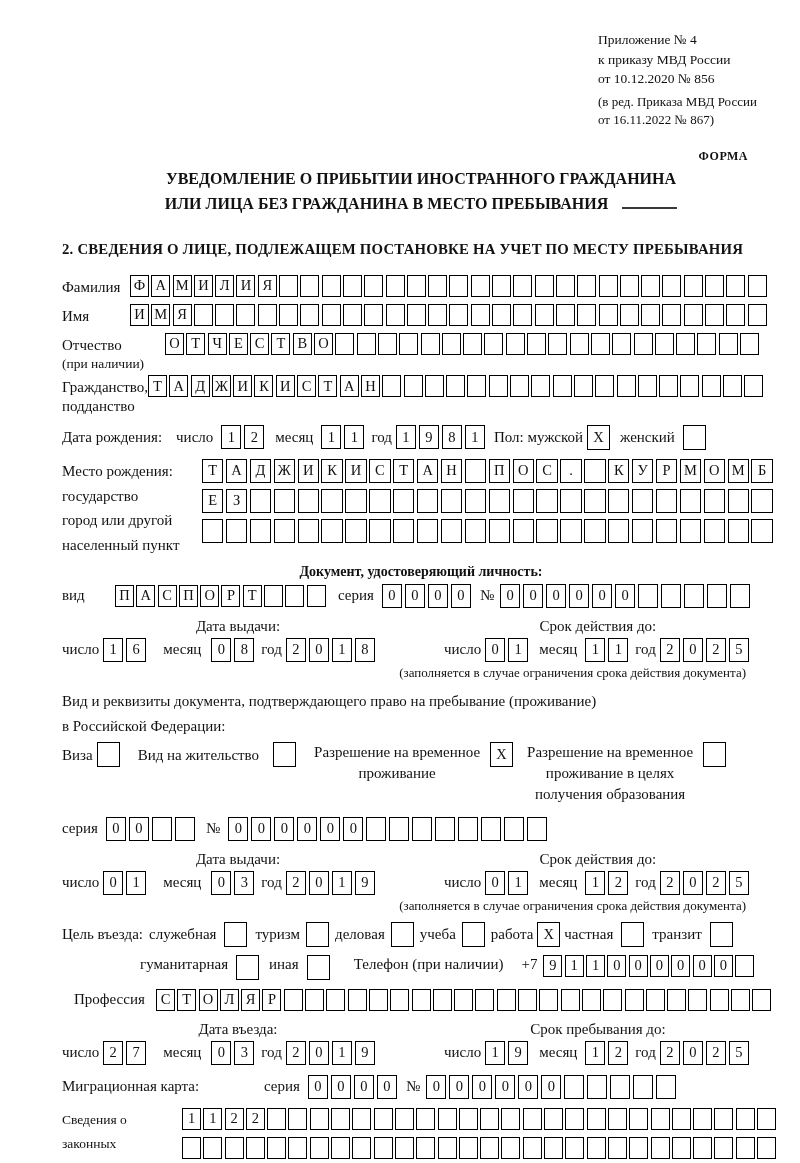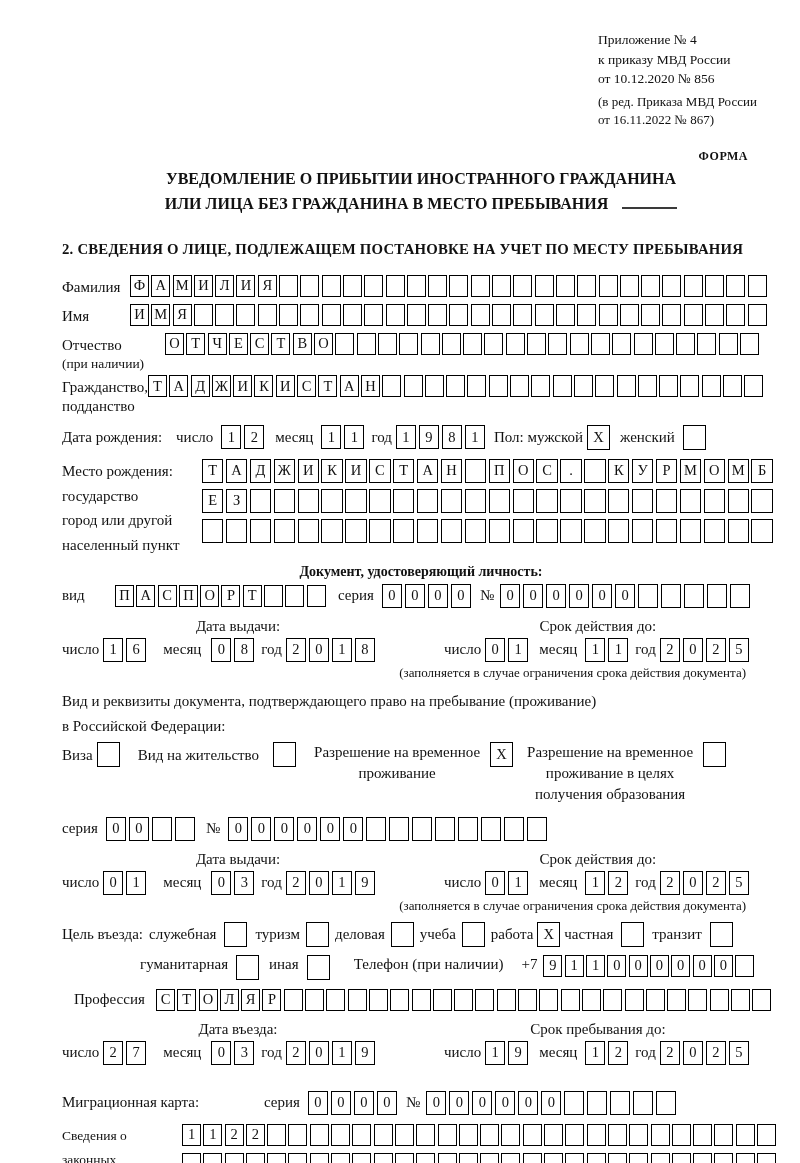--- a/index.html
+++ b/index.html
@@ -658,21 +658,21 @@
         <span class="cellrow date gap4">
             <span class="cell">2</span>
             <span class="cell">0</span>
             <span class="cell">2</span>
             <span class="cell">5</span>
           </span>
       </div>
     </div>
   </div>
 
-  <div class="row" style="margin-top:26px;align-items:center;">
+  <div class="row" style="margin-top:10px;align-items:center;">
     <span class="lbl" style="width:160px;">Миграционная карта:</span>
     <span class="lbl" style="margin-left:42px;">серия</span>
     <span class="cellrow date gap8">
         <span class="cell">0</span>
         <span class="cell">0</span>
         <span class="cell">0</span>
         <span class="cell">0</span>
       </span>
     <span class="lbl gap6">№</span>
     <span class="cellrow date gap6">

